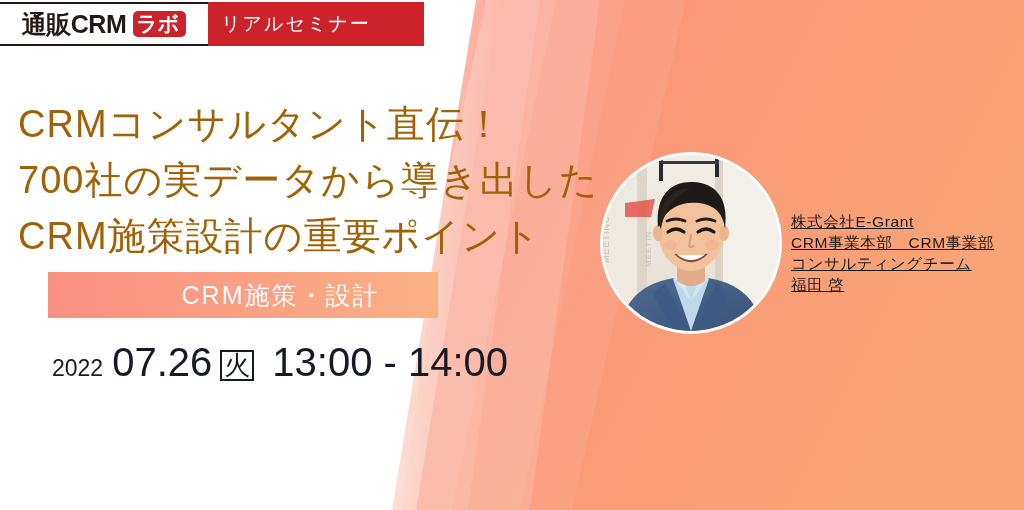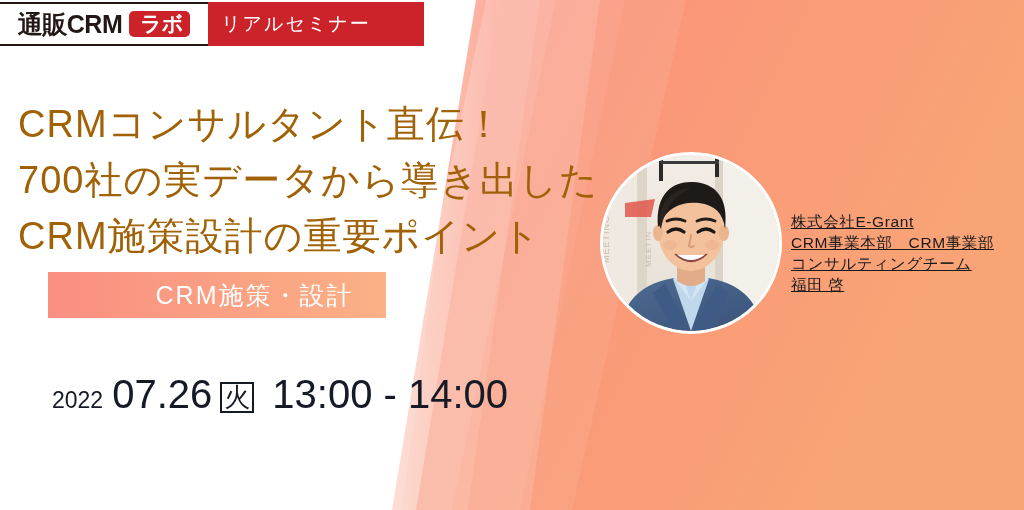--- a/index.html
+++ b/index.html
@@ -64,21 +64,21 @@
     line-height: 1;
     white-space: nowrap;
   }
   .logo-badge {
     display: inline-block;
     background: #CC2229;
     color: #ffffff;
     font-size: 21px;
     font-weight: bold;
     border-radius: 5px;
-    padding: 2px 7px 3px 11px;
+    padding: 2px 7px 3px 3px;
     margin-left: 7px;
     line-height: 1;
     vertical-align: 2px;
     letter-spacing: 0px;
   }
   .header-label {
     position: absolute;
     left: 208px;
     top: 2px;
     width: 176px;
@@ -107,42 +107,42 @@
     letter-spacing: 1px;
     white-space: nowrap;
     font-weight: 400;
   }
 
   
   .cat-badge {
     position: absolute;
     left: 48px;
     top: 272px;
-    width: 338px;
+    width: 390px;
     height: 46px;
     background: linear-gradient(to right, #F98F81 0%, #FAA183 55%, #FBB185 100%);
     z-index: 5;
     display: flex;
     align-items: center;
     justify-content: center;
     padding-left: 75px;
     box-sizing: border-box;
   }
   .cat-badge-text {
     color: #ffffff;
     font-size: 25px;
     letter-spacing: 2px;
     white-space: nowrap;
   }
 
   
   .date-line {
     position: absolute;
     left: 52px;
-    top: 372px;
+    top: 340px;
     z-index: 5;
     display: flex;
     align-items: baseline;
     color: #161A26;
     white-space: nowrap;
   }
   .date-year {
     font-size: 23px;
     letter-spacing: 0px;
     margin-right: 9px;

